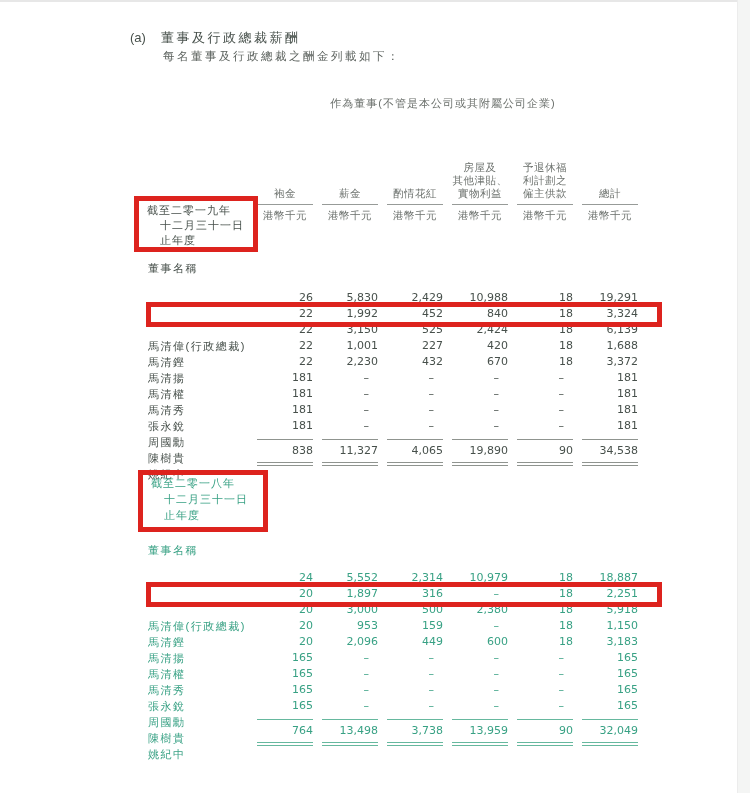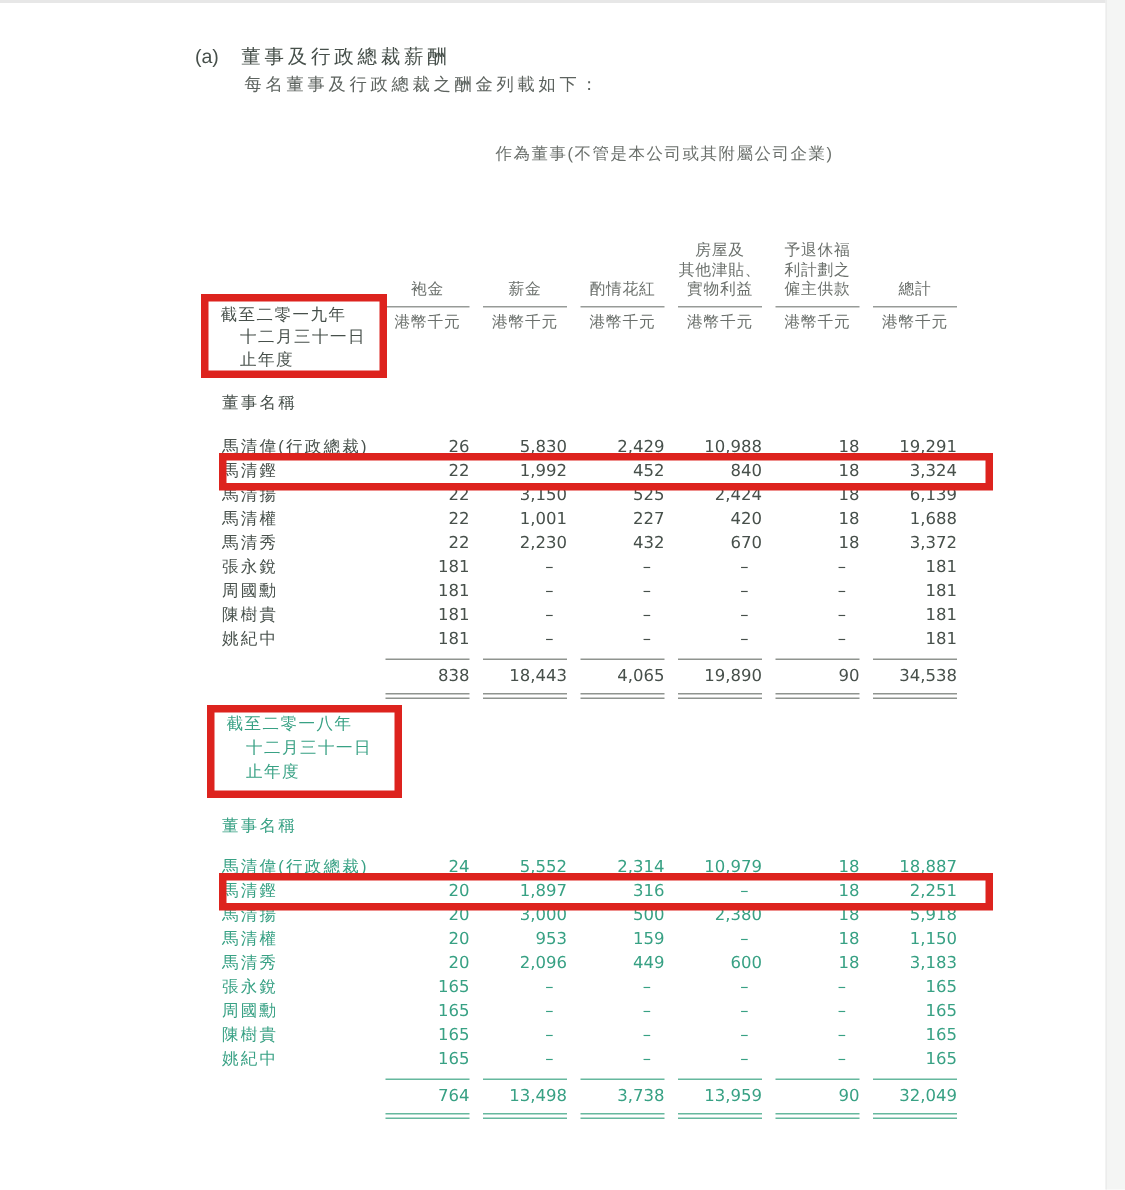--- a/index.html
+++ b/index.html
@@ -39,21 +39,21 @@
   .rows-label { position:absolute; font-size:11px; letter-spacing:1.5px; }
   .lbl1 { left:148px; top:261px; color:var(--dark,#47504b); }
   .lbl2 { left:148px; top:543px; color:var(--green,#38a184); }
 
   .fintable { position:absolute; width:490px; }
   .t1 { left:148px; top:290px; color:var(--dark,#47504b); }
   .t2 { left:148px; top:570px; color:var(--green,#38a184); }
 
   .trow { display:grid; grid-template-columns:100px repeat(6,65px); height:16px; line-height:16px; }
   .cell { overflow:visible; }
-  .cell.name { white-space:nowrap; font-size:11px; letter-spacing:1.5px; }
+  .cell.name { white-space:nowrap; font-size:11px; letter-spacing:1.5px;margin-top:48px; }
   .cell.num { text-align:right; font-size:11px; letter-spacing:0; font-family:"DejaVu Sans","Liberation Sans",sans-serif; }
   .cell.num.dash { padding-right:9px; }
 
   .rulerow { height:9px; }
   .sline { width:56px; margin-left:auto; margin-top:5px; border-top:1px solid var(--line,#8f948f); }
   .totalrow { height:16px; }
   .drulerow { height:10px; }
   .dline { width:56px; margin-left:auto; margin-top:3px; height:4px;
     border-top:1px solid var(--line,#8f948f); border-bottom:1px solid var(--line,#8f948f); }
   .t2 .sline { border-color:var(--greenline,#66b89e); }
@@ -224,21 +224,21 @@
       <div class="cell">
         <div class="sline"></div>
       </div>
       <div class="cell">
         <div class="sline"></div>
       </div>
     </div>
     <div class="trow totalrow">
       <div class="cell name"></div>
       <div class="cell num">838</div>
-      <div class="cell num">18,443</div>
+      <div class="cell num">11,327</div>
       <div class="cell num">4,065</div>
       <div class="cell num">19,890</div>
       <div class="cell num">90</div>
       <div class="cell num">34,538</div>
     </div>
     <div class="trow drulerow">
       <div class="cell name"></div>
       <div class="cell">
         <div class="dline"></div>
       </div>

